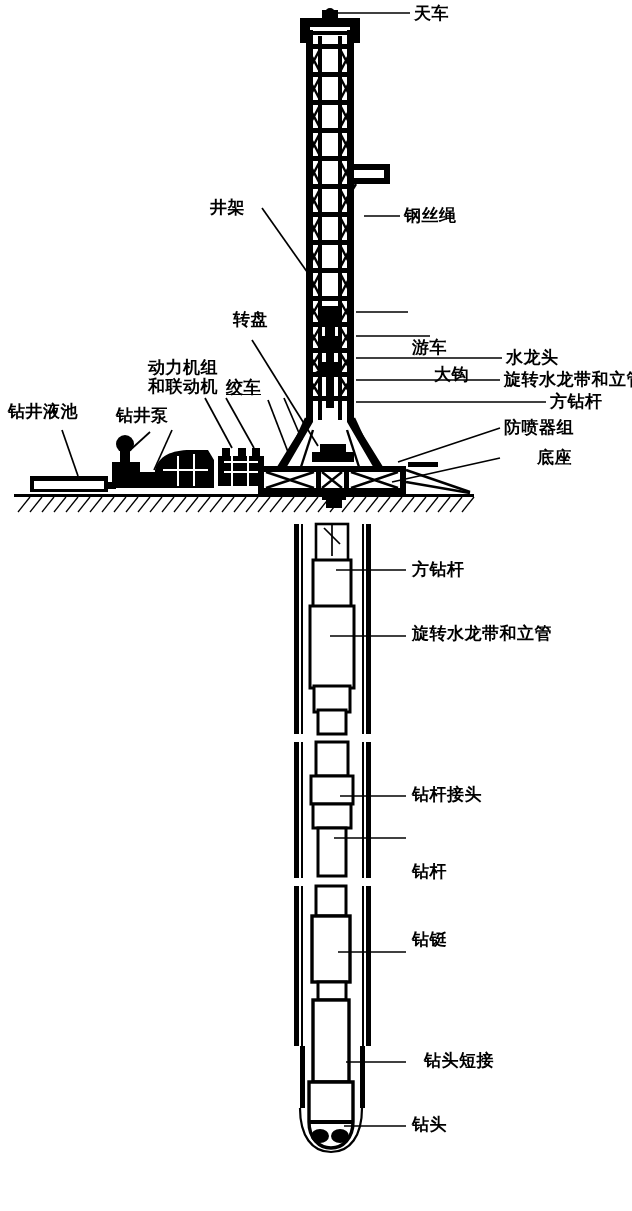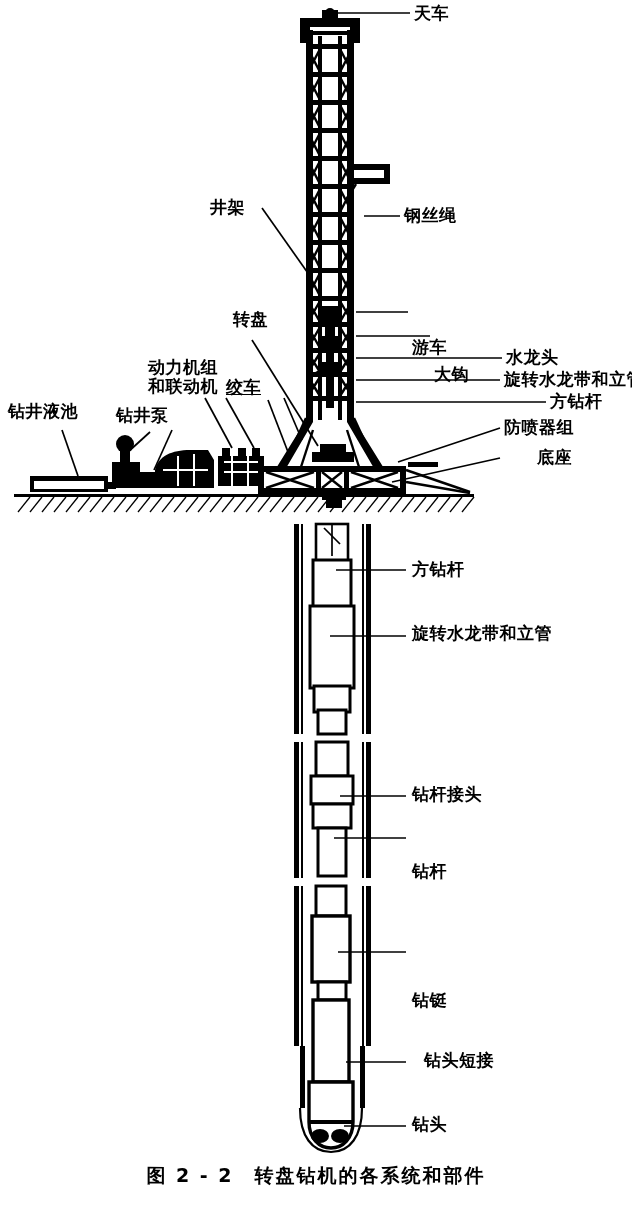--- a/index.html
+++ b/index.html
@@ -370,21 +370,20 @@
   <div class="lbl" style="left:504px;top:448px;margin-left:33px;">底座</div>
 
   <div class="lbl" style="left:412px;top:560px;">方钻杆</div>
 
   <div class="lbl" style="left:412px;top:624px;">旋转水龙带和立管</div>
 
   <div class="lbl" style="left:412px;top:785px;text-align:right;">钻杆接头</div>
 
   <div class="lbl" style="left:412px;top:826px;margin-top:36px;">钻杆</div>
 
-  <div class="lbl" style="left:412px;top:991px;">钻铤</div>
+  <div class="lbl" style="left:412px;top:930px;">钻铤</div>
 
   <div class="lbl" style="left:412px;top:1051px;margin-left:12px;">钻头短接</div>
 
   <div class="lbl" style="left:412px;top:1115px;">钻头</div>
 
-  <div class="cap">图 2 - 2　转盘钻机的各系统和部件</div>
 
 </div>
 
 </body></html>

